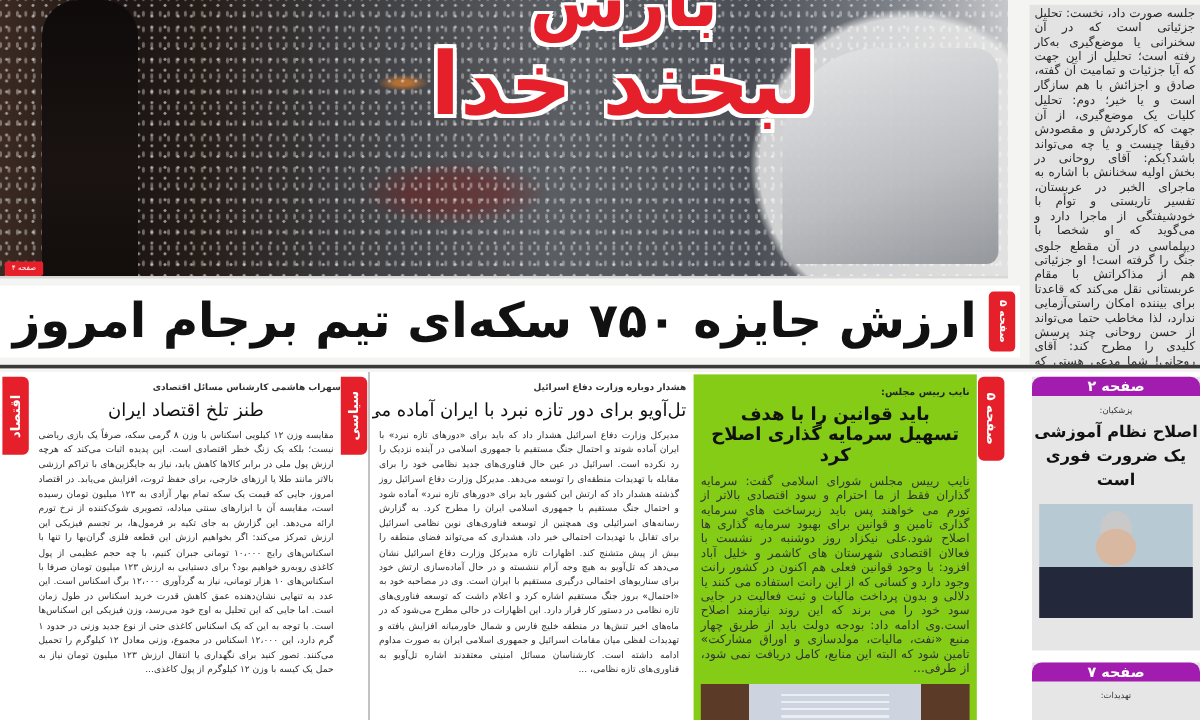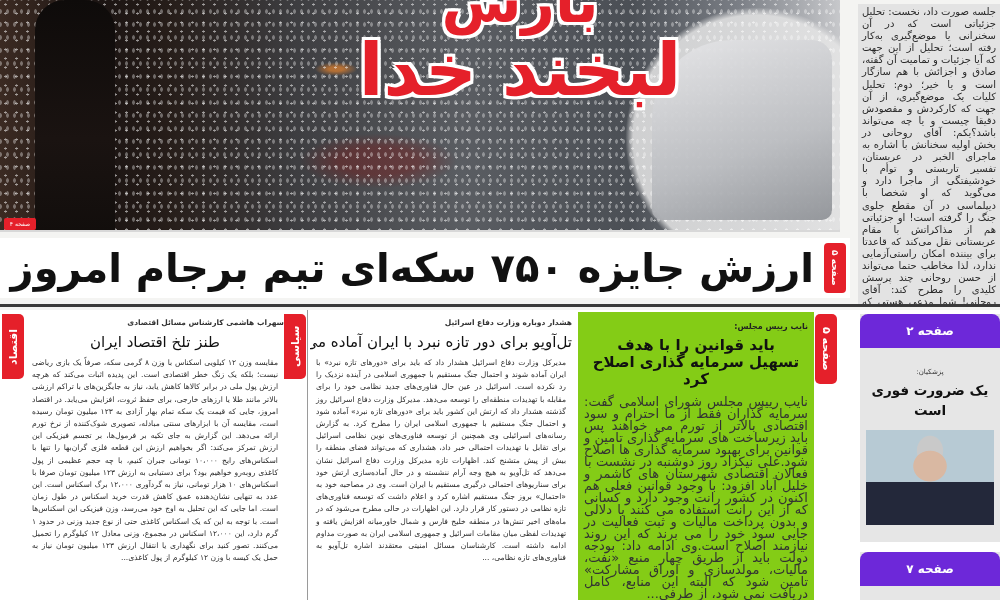--- a/index.html
+++ b/index.html
@@ -89,40 +89,40 @@
 
   .col-rule { position: absolute; top: 0; width: 1px; height: 290px; background: #9a9a9a; }
 
   
   .yellow {
     position: absolute; left: 578px; top: 2px; width: 236px; height: 288px;
     background: #84cc16; direction: rtl; padding: 0 6px;
   }
   .yellow .kicker { font-size: 8px; font-weight: bold; color: #222; margin-top: 10px; text-align: right; }
   .yellow .title { font-size: 15px; font-weight: bold; color: #111; text-align: center; line-height: 17px; margin: 6px 0 8px; }
-  .yellow .body { font-size: 13px; line-height: 12px; color: #333; text-align: justify; }
+  .yellow .body { font-size: 10px; line-height: 12px; color: #333; text-align: justify; }
   .yellow .photo {
     margin-top: 6px; height: 80px; width: 100%;
     background:
       linear-gradient(180deg, transparent 70%, #2a2a30 70%),
       linear-gradient(90deg, #5b3a28 0 18%, #cdd4df 18% 82%, #5b3a28 82%);
     position: relative;
   }
   .yellow .photo::after {
     content: ""; position: absolute; left: 30%; top: 8px; width: 40%; height: 30px;
     background: repeating-linear-gradient(180deg, rgba(255,255,255,.6) 0 2px, transparent 2px 6px);
   }
 
   
   .rbox { position: absolute; left: 860px; width: 140px; background: #e6e6e6; direction: rtl; }
   .rbox .head {
-    height: 34px; background: #6d28d9; color: #fff; font-weight: bold; font-size: 12px;
+    height: 16px; background: #a21caf; color: #fff; font-weight: bold; font-size: 12px;
     display: flex; align-items: center; justify-content: center; border-radius: 8px 8px 0 0;
   }
-  .rbox .kicker { font-size: 7px; color: #333; text-align: center; margin-top: 20px; }
+  .rbox .kicker { font-size: 7px; color: #333; text-align: center; margin-top: 8px; }
   .rbox .title { font-size: 13.5px; font-weight: bold; color: #111; text-align: center; line-height: 20px; margin-top: 4px; }
   .rbox .portrait {
     margin: 10px 6px 0; height: 95px;
     background:
       radial-gradient(ellipse at 50% 38%, #d9b8a2 0 18%, transparent 19%),
       radial-gradient(ellipse at 50% 22%, #c9c9c9 0 14%, transparent 15%),
       linear-gradient(180deg, #b7cad4 0 55%, #23283a 55%);
   }
 </style>
 </head>
@@ -171,20 +171,21 @@
     </div>
     <div class="body">نایب رییس مجلس شورای اسلامی گفت: سرمایه گذاران فقط از ما احترام و سود اقتصادی بالاتر از تورم می خواهند پس باید زیرساخت های سرمایه گذاری تامین و قوانین برای بهبود سرمایه گذاری ها اصلاح شود.علی نیکزاد روز دوشنبه در نشست با فعالان اقتصادی شهرستان های کاشمر و خلیل آباد افزود: با وجود قوانین فعلی هم اکنون در کشور رانت وجود دارد و کسانی که از این رانت استفاده می کنند یا دلالی و بدون پرداخت مالیات و ثبت فعالیت در جایی سود خود را می برند که این روند نیازمند اصلاح است.وی ادامه داد: بودجه دولت باید از طریق چهار منبع «نفت، مالیات، مولدسازی و اوراق مشارکت» تامین شود که البته این منابع، کامل دریافت نمی شود، از طرفی...</div>
     <div class="photo"></div>
   </div>
   <div class="side-tab" style="left:815px; top:4px; height:70px; transform:none; writing-mode:vertical-rl; border-radius:5px 5px 5px 5px;">صفحه ۵</div>
 
   <div class="rbox" style="top:4px; height:228px;">
     <div class="head">صفحه ۲</div>
     <div class="kicker">پزشکیان:</div>
     <div class="title">
+      <div>اصلاح نظام آموزشی</div>
       <div>یک ضرورت فوری است</div>
     </div>
     <div class="portrait"></div>
   </div>
 
   <div class="rbox" style="top:242px; height:48px;">
     <div class="head">صفحه ۷</div>
     <div class="kicker">تهدیدات:</div>
   </div>
 </div>

